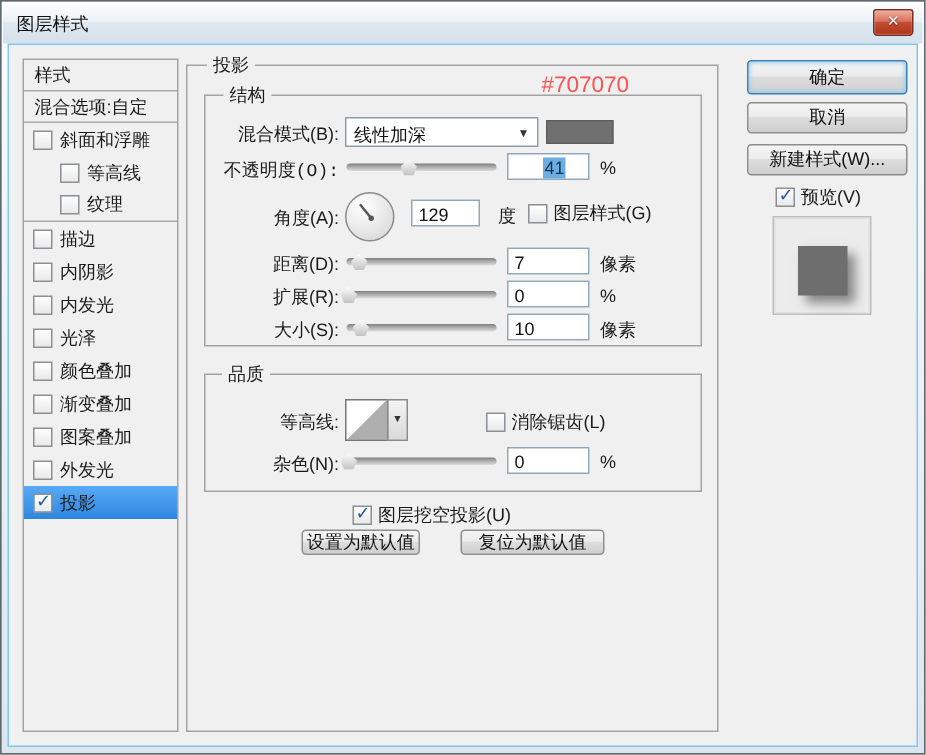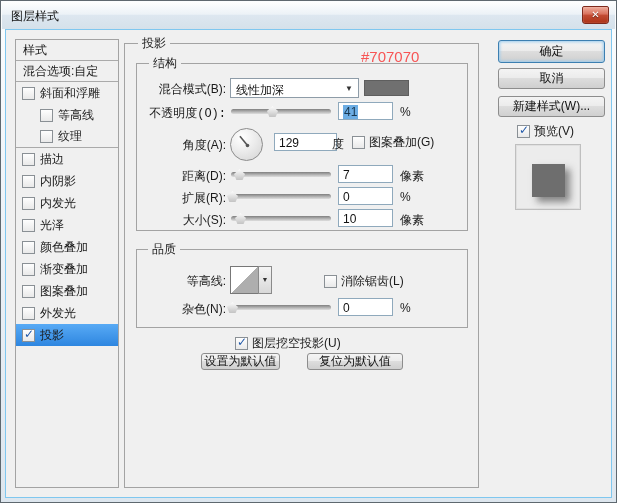--- a/index.html
+++ b/index.html
@@ -30,21 +30,21 @@
   .cb{width:13px;height:13px;border:1px solid #8a9095;background:linear-gradient(180deg,#fefefe,#e9e9e9);
     flex:0 0 auto;position:relative;}
   .cb .mark{position:absolute;left:1px;top:-3px;font-size:12px;font-weight:bold;color:#2058a8;}
   
   .groupbox{position:absolute;border:1px solid #a3a3a3;}
   .legend{position:absolute;background:#f0f0f0;padding:0 4px;font-size:12px;color:#1a1a1a;line-height:14px;}
   .red-note{position:absolute;background:#f0f0f0;padding:0 3px;font-size:15px;color:#f75454;line-height:16px;}
   
   .field{background:#fff;border:1px solid #8fa9bc;height:18px;font-size:12px;color:#111;
     padding:2px 0 0 4px;line-height:14px;}
-  .field .sel{background:#6cade4;color:#17364f;padding:0 1px;}
+  .field .sel{background:#6cade4;color:#17364f;padding:0 1px;margin-left:19px;}
   .combo{background:#fff;border:1px solid #8e9ca8;height:20px;font-size:12px;color:#111;
     padding:3px 0 0 5px;position:relative;cursor:pointer;}
   .combo .arr{position:absolute;right:5px;top:5px;font-size:8px;color:#333;}
   .swatch{border:1px solid #5e5e5e;cursor:pointer;}
   .track{position:absolute;height:5px;border-radius:3px;
     background:linear-gradient(180deg,#7f7f7f,#b5b5b5 55%,#dedede 100%);cursor:pointer;}
   .thumb{position:absolute;top:-3px;width:11px;height:11px;
     clip-path:polygon(50% 0%,100% 45%,78% 100%,22% 100%,0% 45%);
     background:linear-gradient(180deg,#fdfdfd,#c3c3c3);filter:drop-shadow(0 0 1px #555);cursor:pointer;}
   .dial{position:absolute;width:33px;height:33px;border-radius:50%;border:1px solid #8c8c8c;
@@ -184,29 +184,29 @@
 
     <div class="abs rlabel" style="left:135px;top:107px;width:85px;">角度(A):</div>
     <div class="dial" style="left:224px;top:98px;">
       <svg width="33" height="33" viewBox="0 0 33 33">
         <g class="needle" transform="rotate(-39 16.5 16.5)">
             <line x1="16.5" y1="16.5" x2="16.5" y2="4.5" stroke="#555" stroke-width="1.6"></line>
           </g>
         <circle cx="16.5" cy="16.5" r="1.8" fill="#555"></circle>
       </svg>
     </div>
-    <div class="abs field" style="left:268px;top:103px;width:63px;">
+    <div class="abs field" style="left:268px;top:103px;width:46px;">
       <span>129</span>
     </div>
     <div class="abs lbl" style="left:326px;top:106px;">度</div>
     <div class="chk-row" style="left:346px;top:104px;">
       <span class="cb">
           <span class="mark"></span>
         </span>
-      <span class="lbl">图案叠加(G)</span>
+      <span class="lbl">图层样式(G)</span>
     </div>
 
     <div class="abs rlabel" style="left:135px;top:138px;width:85px;">距离(D):</div>
     <div class="track" style="left:225px;top:142px;width:100px;">
       <div class="thumb" style="left: calc(8% - 5px);"></div>
     </div>
     <div class="abs field" style="left:332px;top:135px;width:55px;">
       <span>7</span>
     </div>
     <div class="abs lbl" style="left:394px;top:138px;">像素</div>

